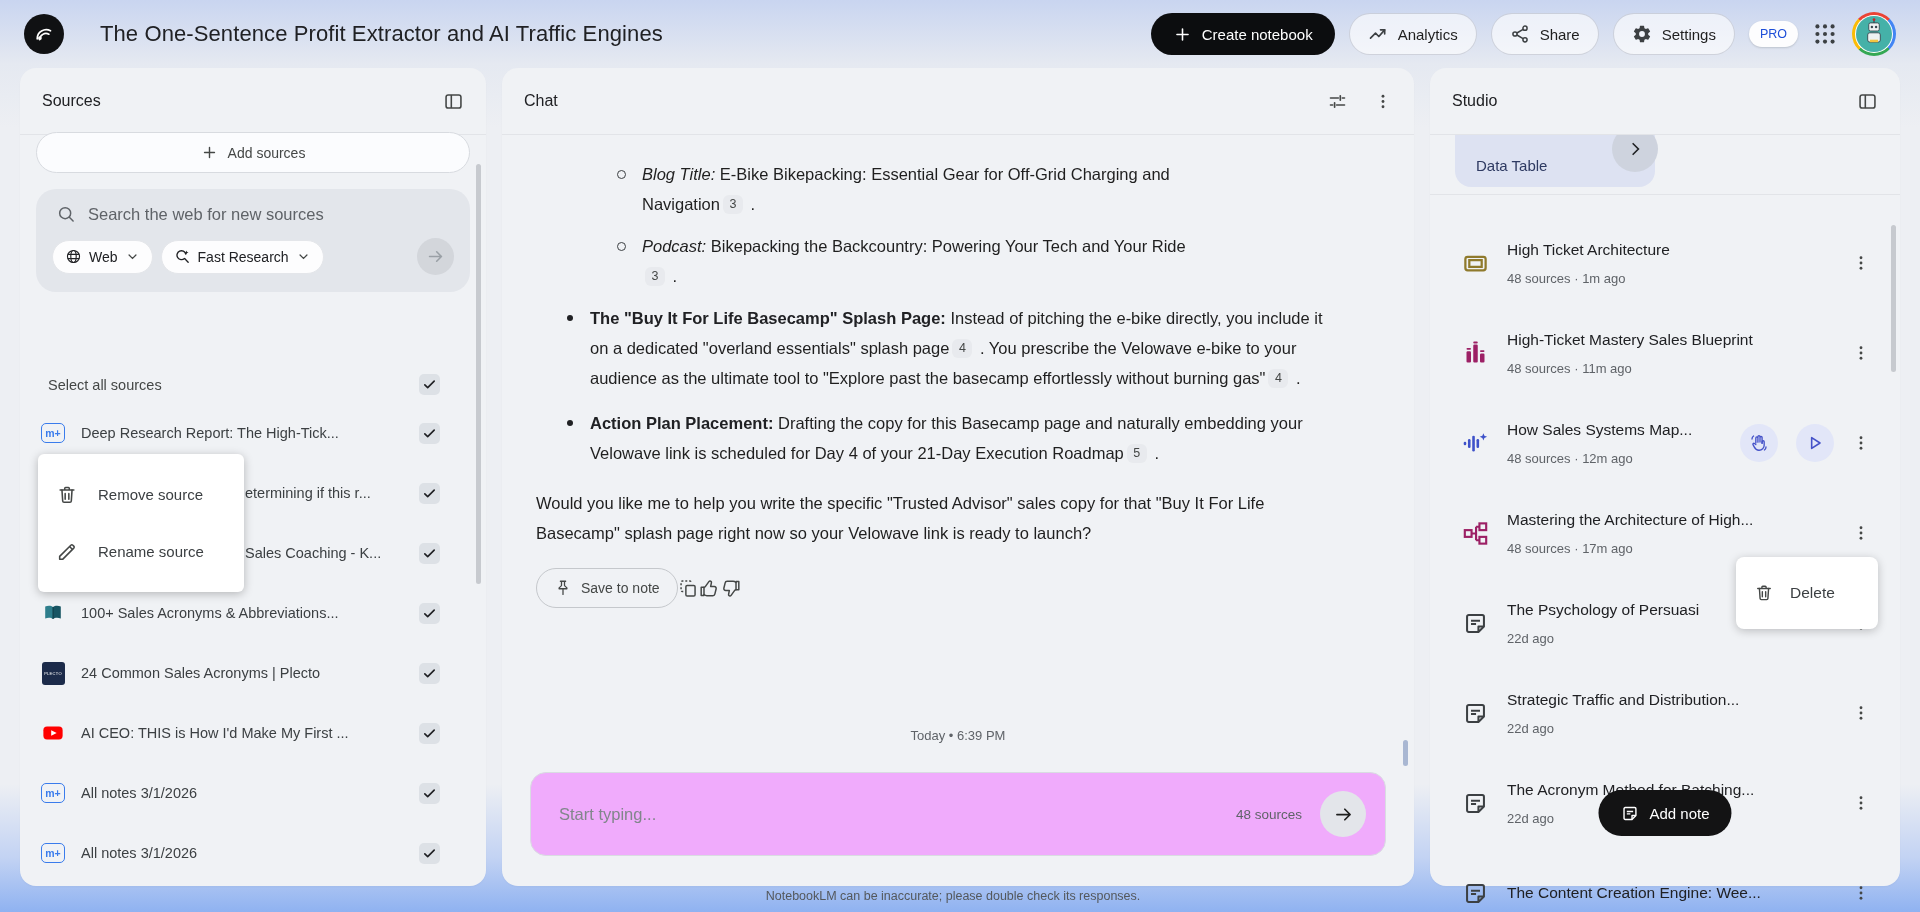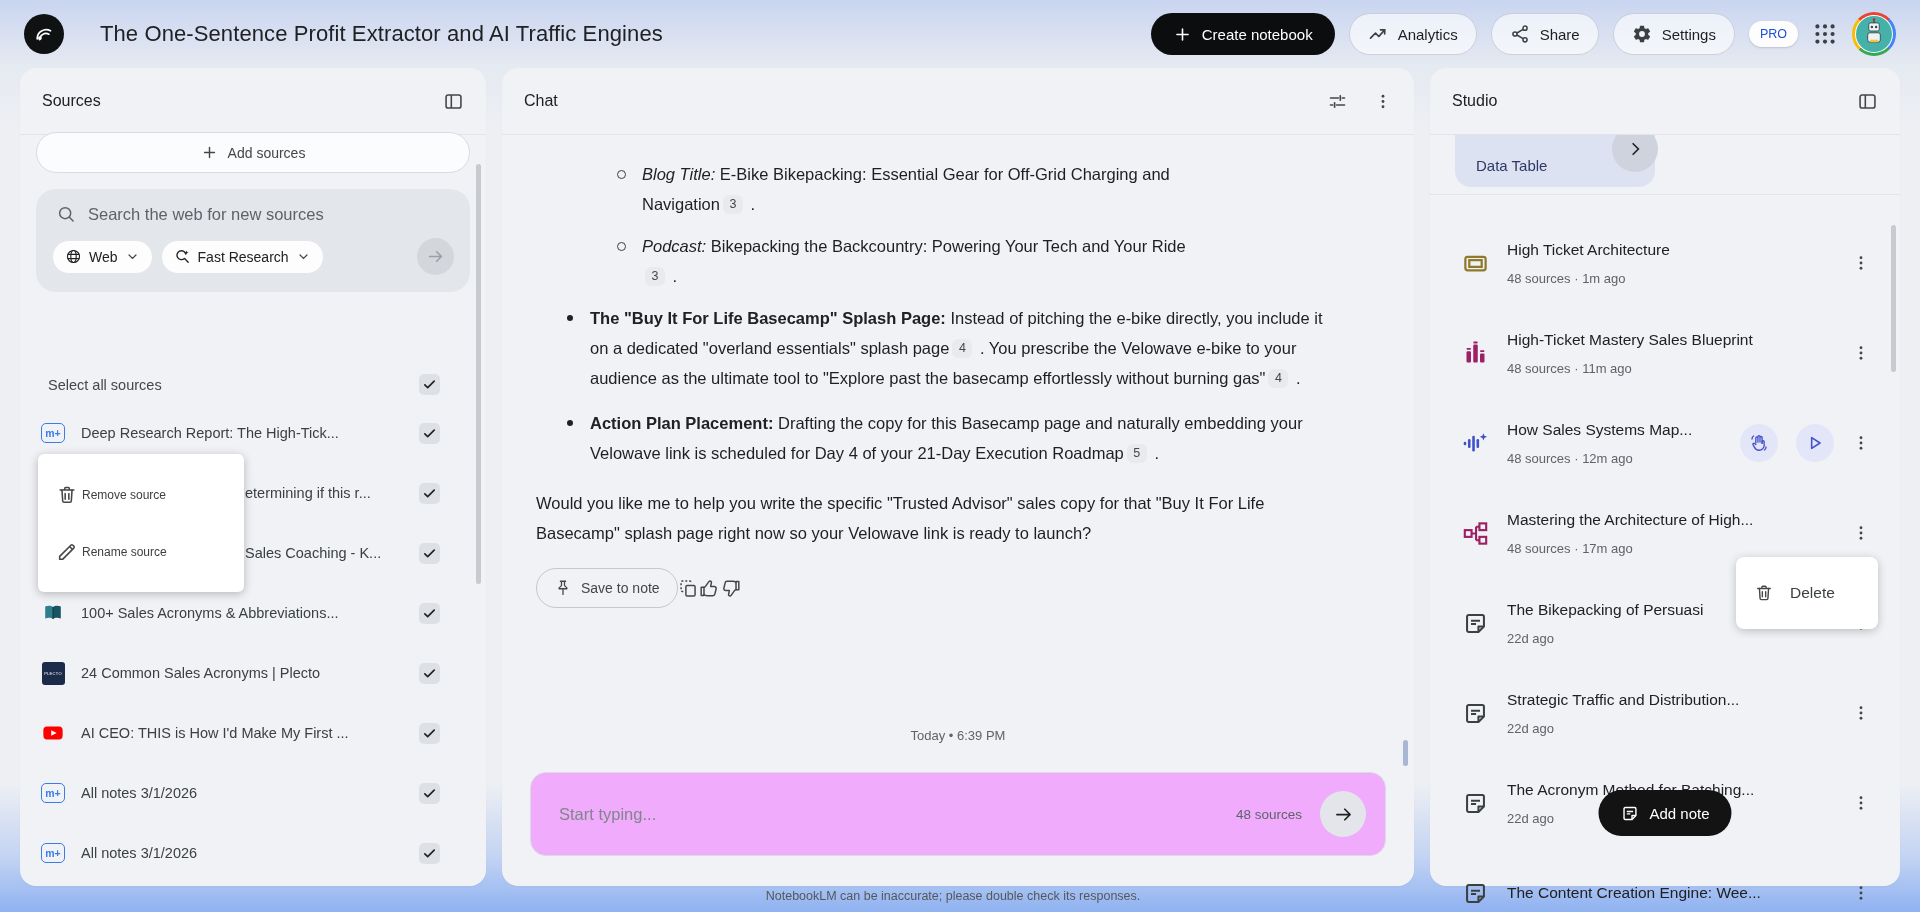--- a/index.html
+++ b/index.html
@@ -57,21 +57,21 @@
   .checkbox { width:21px; height:21px; border-radius:5px; background:#dde1e6; display:inline-flex; padding:3px; cursor:pointer; flex:none; }
   #source-list { position:absolute; left:0; right:0; top:335px; }
   .src-row { height:60px; display:flex; align-items:center; padding:0 46px 0 20px; gap:15px; cursor:pointer; }
   .src-ic { width:26px; height:22px; display:flex; align-items:center; justify-content:center; flex:none; }
   .src-ic .ic, .src-ic svg { width:24px; height:22px; }
   .src-title { flex:1; font-size:14.5px; color:#3c4043; white-space:nowrap; overflow:hidden; }
   .src-row.partial .src-title { margin-left:205px; }
   .mplus { display:inline-flex; align-items:center; justify-content:center; width:24px; height:20px; border:1.8px solid #3a7cec; border-radius:5px; color:#3a7cec; font-size:10.5px; font-weight:700; }
   .plecto { display:inline-flex; align-items:center; justify-content:center; width:23px; height:23px; border-radius:3px; background:#1c2b4a; color:#fff; font-size:4px; letter-spacing:.3px; }
   #source-context-menu { position:absolute; left:18px; top:386px; width:206px; background:#fff; border-radius:6px; box-shadow:0 2px 10px rgba(0,0,0,.25); padding:12px 0; z-index:5; }
-  .menu-item { height:57px; display:flex; align-items:center; gap:4px; padding:0 18px; font-size:12px; color:#3c4043; cursor:pointer; }
+  .menu-item { height:57px; display:flex; align-items:center; gap:20px; padding:0 18px; font-size:15px; color:#3c4043; cursor:pointer; }
   .menu-item .ic { width:22px; height:22px; color:#444746; }
   .v-scrollbar { position:absolute; width:5px; border-radius:3px; background:#c7cacf; }
   #sources-scrollbar { right:5px; top:96px; height:420px; }
 
   
   #chat-messages { position:absolute; top:67px; left:0; right:0; bottom:160px; padding:24px 40px 0 34px; overflow:hidden; font-size:16.5px; line-height:30px; color:#1f1f1f; }
   .sub-bullet { position:relative; margin-left:106px; width:560px; margin-bottom:12px; }
   .sub-bullet::before { content:""; position:absolute; left:-25px; top:11px; width:7px; height:7px; border:1.6px solid #3c4043; border-radius:50%; }
   .bullet { position:relative; margin-left:54px; width:745px; margin-bottom:15px; }
   .bullet::before { content:""; position:absolute; left:-23px; top:12px; width:6px; height:6px; background:#202124; border-radius:50%; }
@@ -590,21 +590,21 @@
           </span>
         </div>
         <div class="studio-row" style="top: 521px;">
           <span class="studio-ic dark">
             <svg viewBox="0 0 24 24" fill="none" stroke="currentColor" stroke-width="1.8" stroke-linejoin="round">
               <path d="M4.5 6A1.5 1.5 0 0 1 6 4.5h12A1.5 1.5 0 0 1 19.5 6v8.6l-4.9 4.9H6A1.5 1.5 0 0 1 4.5 18z"></path>
               <path d="M14.6 19.5V14.6h4.9M8 9.5h8M8 12.5h4.5"></path>
             </svg>
           </span>
           <div class="studio-text">
-            <div class="studio-title">The Bikepacking of Persuasi</div>
+            <div class="studio-title">The Psychology of Persuasi</div>
             <div class="studio-meta">22d ago</div>
           </div>
           <span class="ic kebab">
             <svg viewBox="0 0 24 24" fill="currentColor">
               <circle cx="12" cy="5" r="1.9"></circle>
               <circle cx="12" cy="12" r="1.9"></circle>
               <circle cx="12" cy="19" r="1.9"></circle>
             </svg>
           </span>
         </div>

